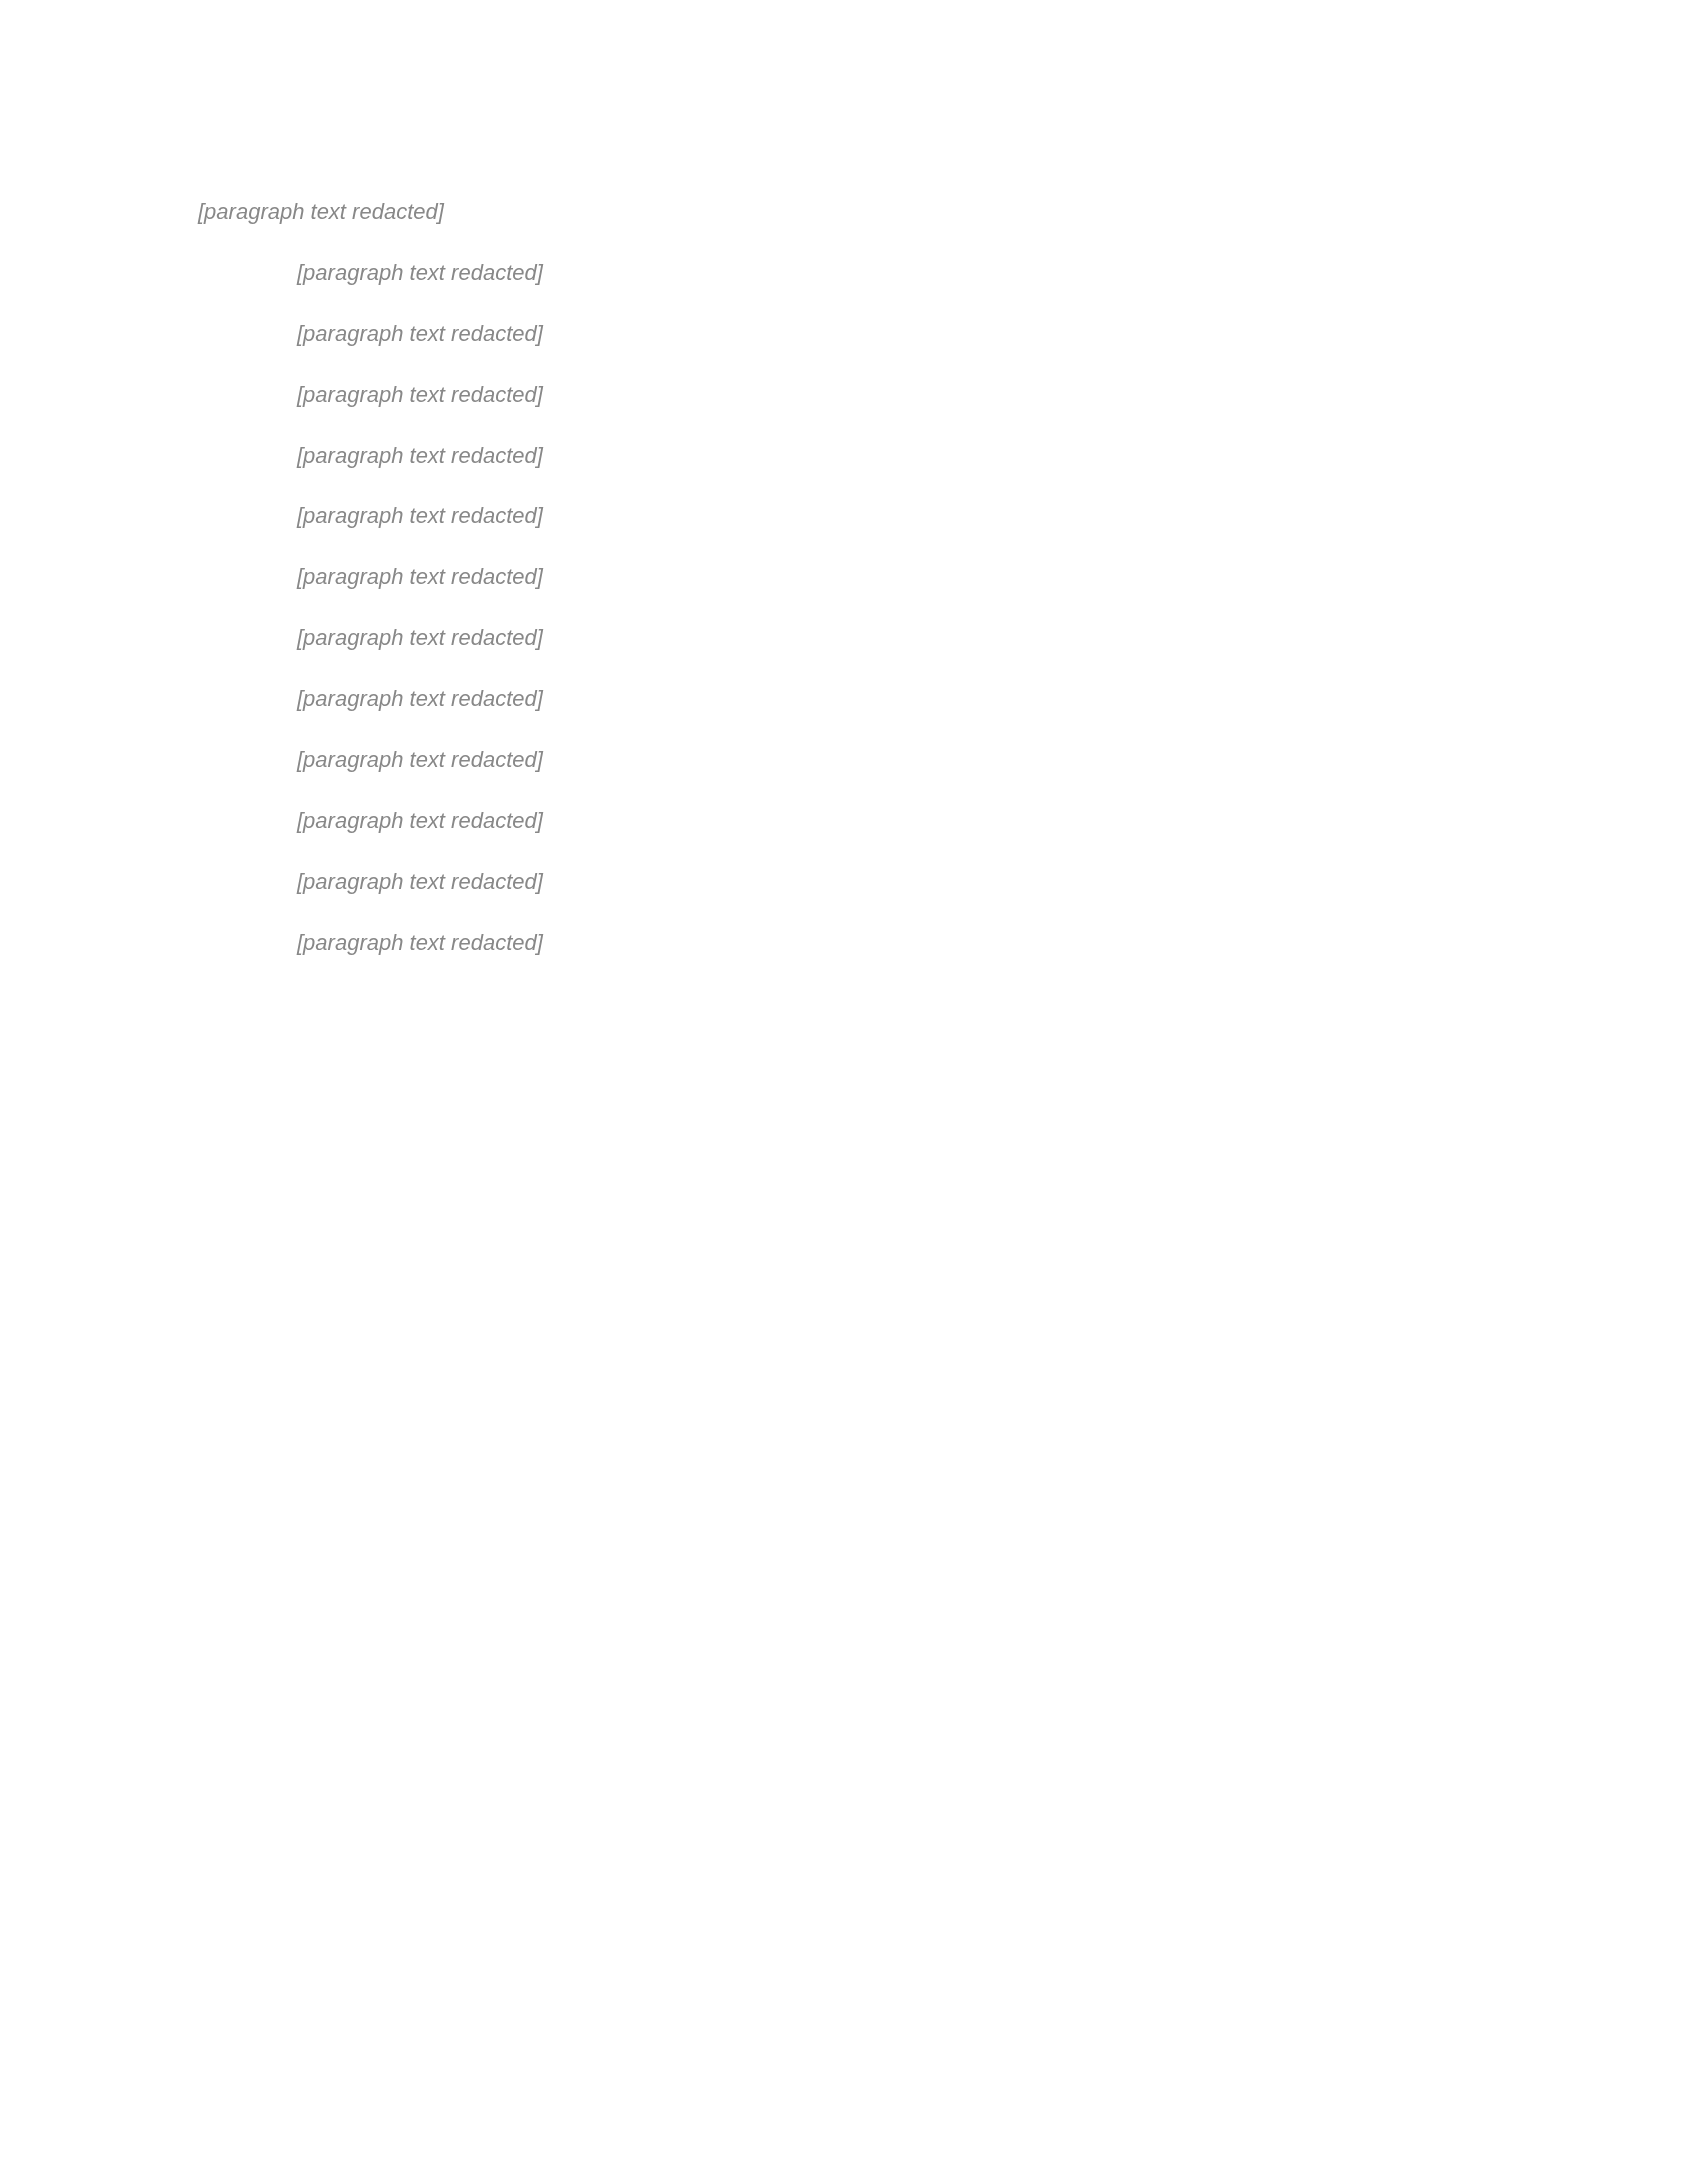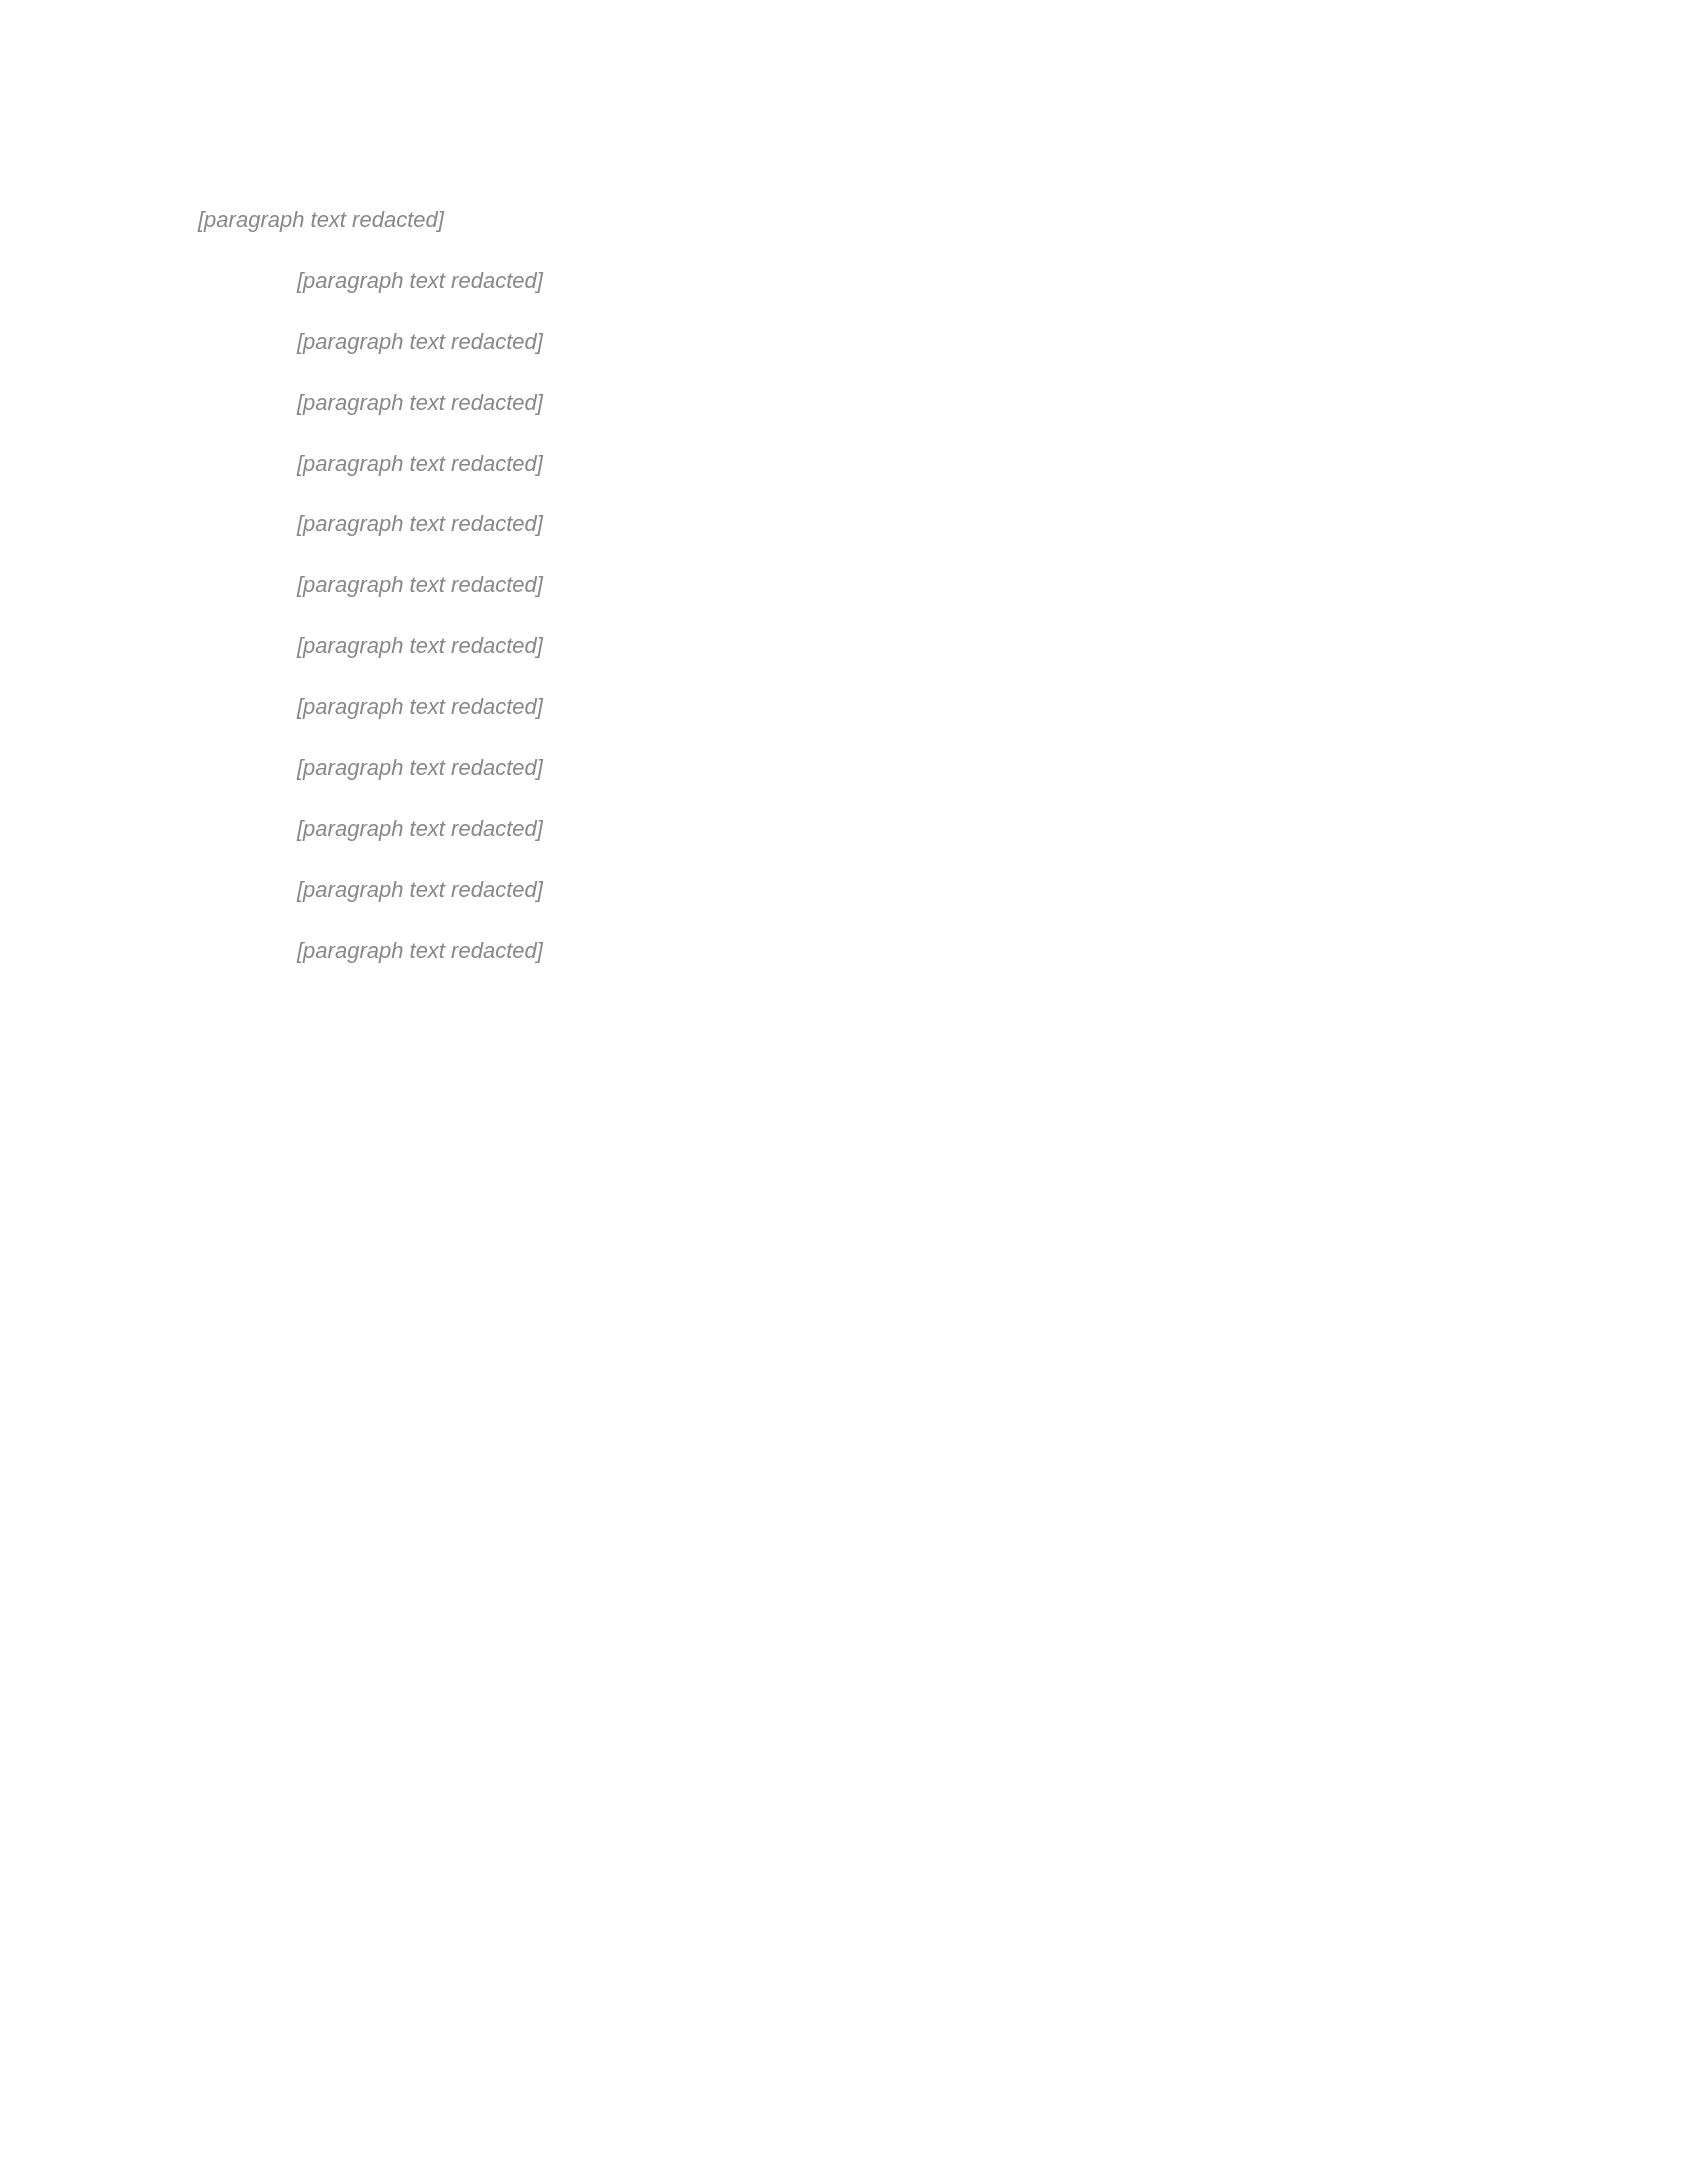--- a/index.html
+++ b/index.html
@@ -5,21 +5,21 @@
   html, body { margin: 0; padding: 0; background: #ffffff; }
   .page {
     width: 1687px; height: 2183px;
     background: #ffffff;
     box-sizing: border-box;
     padding: 192px 198px;
     font-family: "Liberation Sans", sans-serif;
     font-size: 22px; line-height: 1.45; color: #1a1a1a;
     text-align: justify;
   }
-  .para { margin: 12px 0 29px 0; }
+  .para { margin: 4px 0 29px 0; }
   .para.indented { text-indent: 99px; }
   .redacted { color: #888; font-style: italic; }
 </style>
 </head>
 <body>
 
 <div class="page">
   <div id="paragraphs">
       <p class="para "><span class="redacted">[paragraph text redacted]</span></p>
       <p class="para indented"><span class="redacted">[paragraph text redacted]</span></p>

